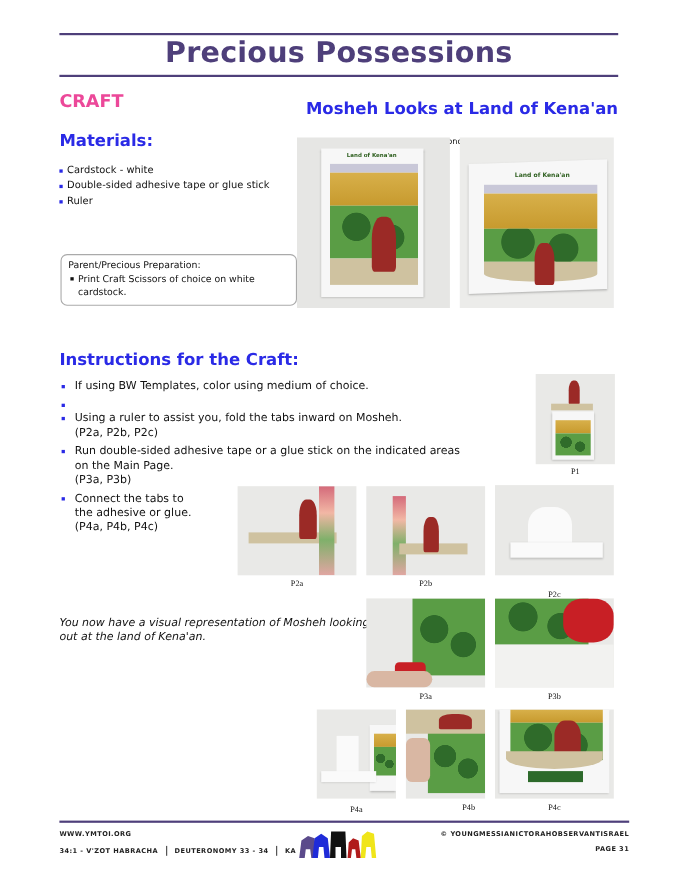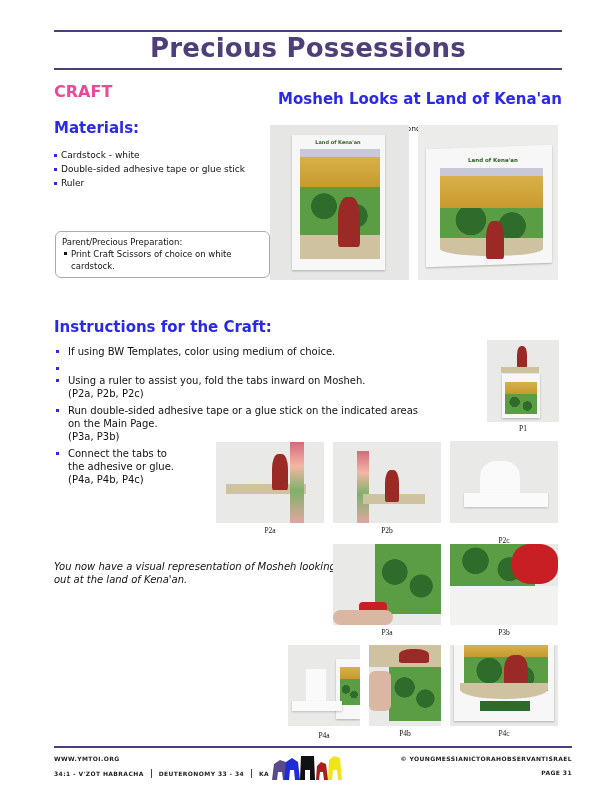--- a/index.html
+++ b/index.html
@@ -186,21 +186,21 @@
   <div class="scene" style="left:4px; top:56px; width:50px; height:10px; background:#fafafa; box-shadow:0 1px 2px rgba(0,0,0,0.2);"></div>
 </div>
 <div class="caption" style="left:288px; top:731px; width:72px;">P4a</div>
 
 <div class="photo" style="left:369px; top:645px; width:72px; height:81px;">
   <div class="trees" style="left:20px; top:20px; width:52px; height:56px;"></div>
   <div class="ground" style="left:0; top:0; width:72px; height:22px;"></div>
   <div class="robe" style="left:30px; top:4px; width:30px; height:14px;"></div>
   <div class="scene" style="left:0; top:26px; width:22px; height:40px; background:#d9b7a3; border-radius:6px;"></div>
 </div>
-<div class="caption" style="left:369px; top:729px; width:72px;">P4b</div>
+<div class="caption" style="left:390px; top:729px; width:72px;">P4b</div>
 
 <div class="photo" style="left:450px; top:645px; width:108px; height:81px;">
   <div class="card" style="left:4px; top:0; width:100px; height:76px;"></div>
   <div class="field" style="left:14px; top:0; width:84px; height:12px;"></div>
   <div class="trees" style="left:14px; top:12px; width:84px; height:34px;"></div>
   <div class="robe" style="left:54px; top:10px; width:24px; height:34px;"></div>
   <div class="ground" style="left:10px; top:38px; width:88px; height:16px; border-radius:0 0 50% 50%/0 0 60% 60%;"></div>
   <div class="scene" style="left:30px; top:56px; width:50px; height:10px; background:#2d6a2b;"></div>
 </div>
 <div class="caption" style="left:450px; top:729px; width:108px;">P4c</div>

